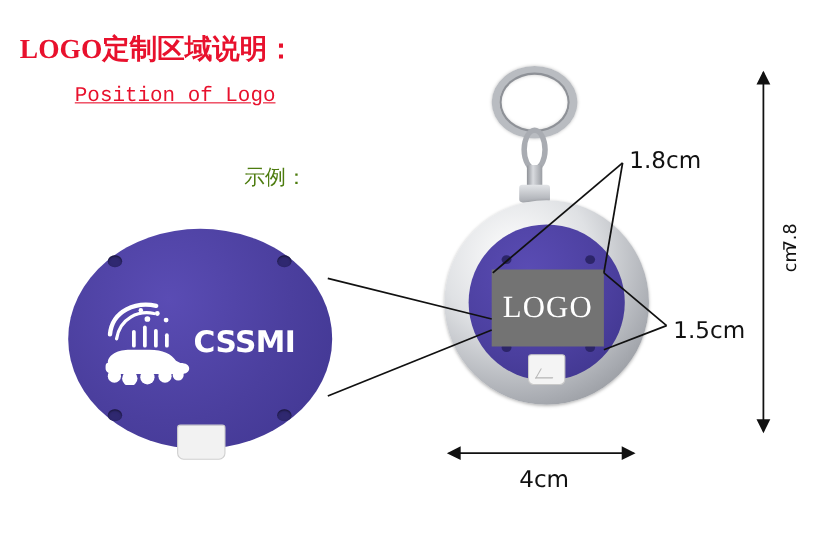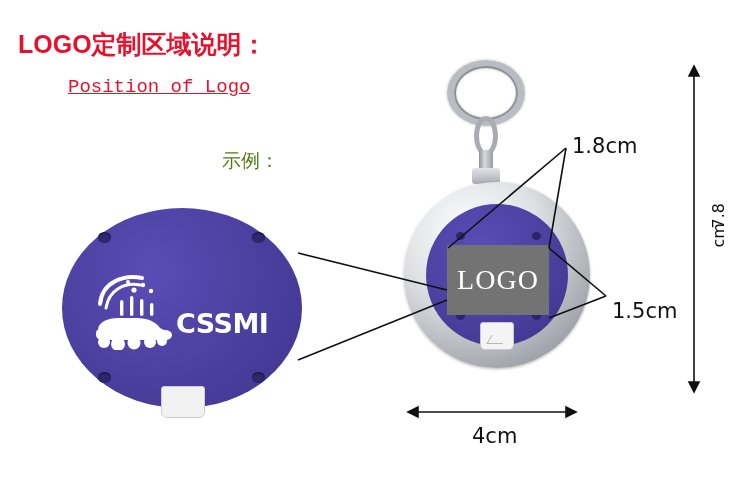--- a/index.html
+++ b/index.html
@@ -14,21 +14,21 @@
     background: #ffffff;
     overflow: hidden;
     font-family: "Liberation Sans", sans-serif;
   }
 
   
   .title-cn {
     position: absolute;
     left: 18px;
     top: 28px;
-    font-family: Liberation Sans, sans-serif;
+    font-family: Liberation Serif, serif;
     font-size: 25px;
     font-weight: bold;
     color: #e8112d;
     letter-spacing: 0px;
     white-space: nowrap;
   }
   .title-en {
     position: absolute;
     left: 68px;
     top: 76px;
@@ -96,21 +96,21 @@
     position: absolute;
     left: 28px;
     top: 60px;
     width: 188px;
     height: 82px;
     color: #ffffff;
   }
   .brand-text {
     position: absolute;
     left: 86px;
-    top: 40px;
+    top: 28px;
     font-family: "DejaVu Sans", sans-serif;
     font-size: 27px;
     font-weight: bold;
     letter-spacing: -0.5px;
     color: #ffffff;
     white-space: nowrap;
   }
 
   
   .product {
@@ -259,21 +259,21 @@
     pointer-events: none;
   }
   .dimtext {
     position: absolute;
     font-family: "DejaVu Sans", sans-serif;
     font-size: 21px;
     color: #111111;
     white-space: nowrap;
   }
   .dim-18 { left: 572px; top: 134px; }
-  .dim-15 { left: 612px; top: 299px; }
+  .dim-15 { left: 612px; top: 288px; }
   .dim-4  { left: 472px; top: 424px; }
   .dim-78 {
     left: 707px;
     top: 208px;
     width: 22px;
     text-align: center;
     line-height: 19px;
     font-size: 17px;
   }
   .dim-78 i { font-style: normal; display: block; }

